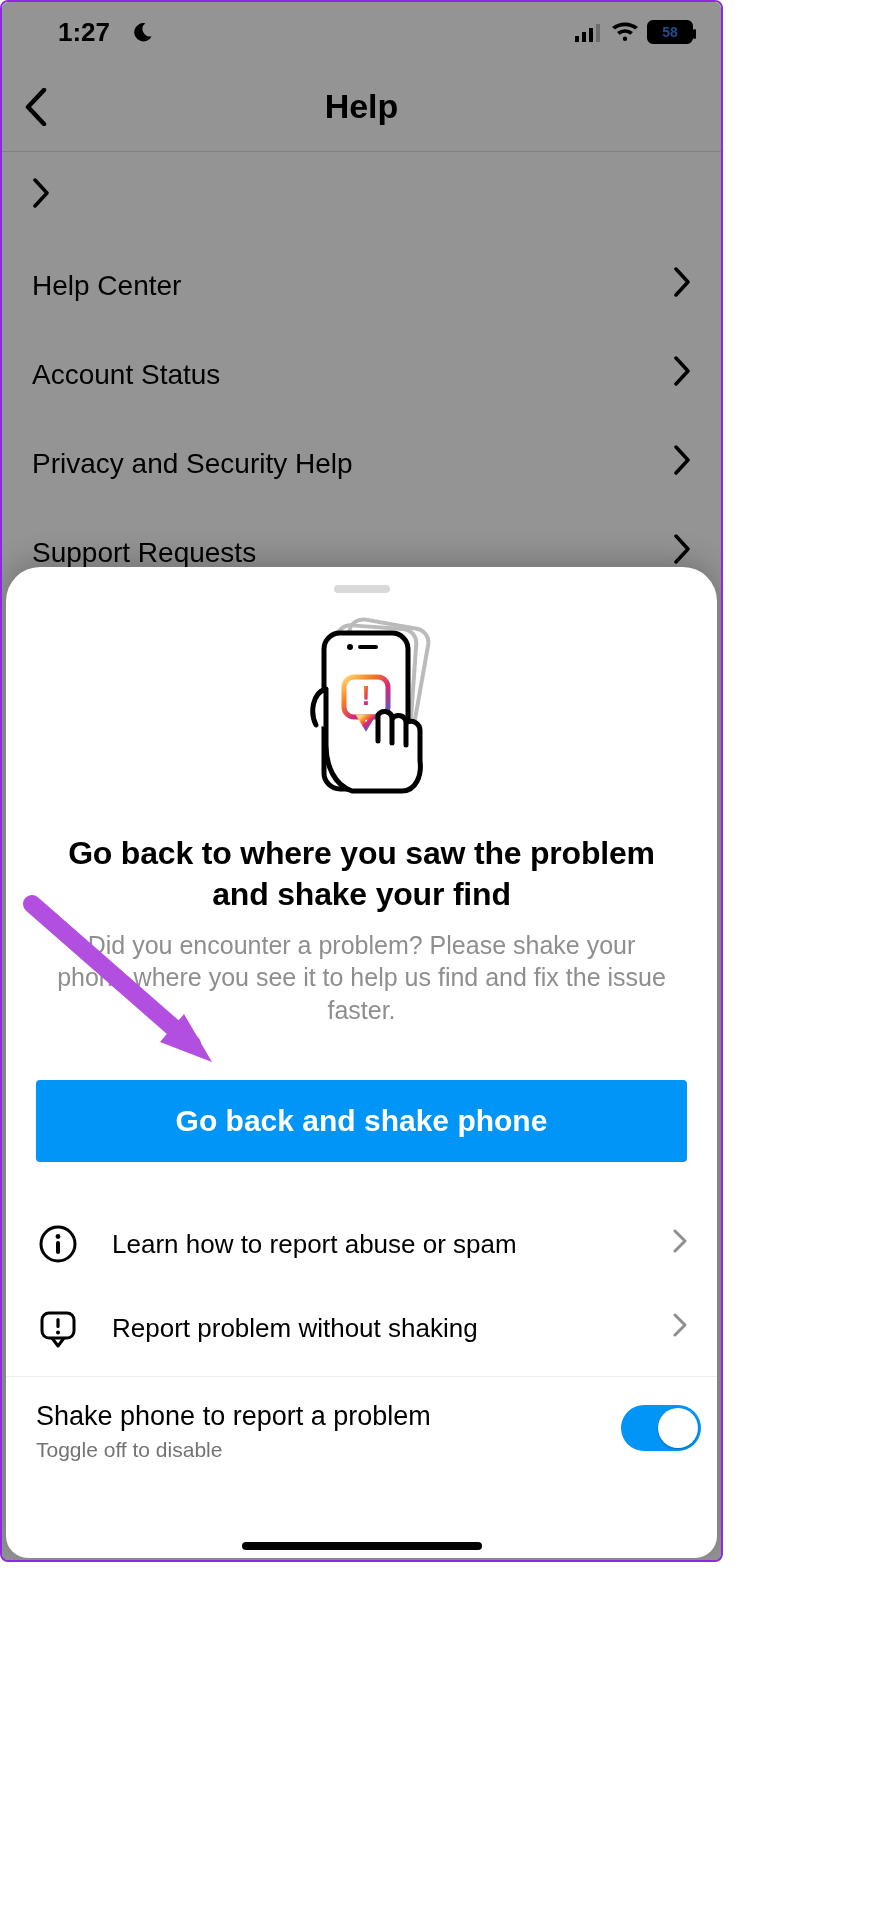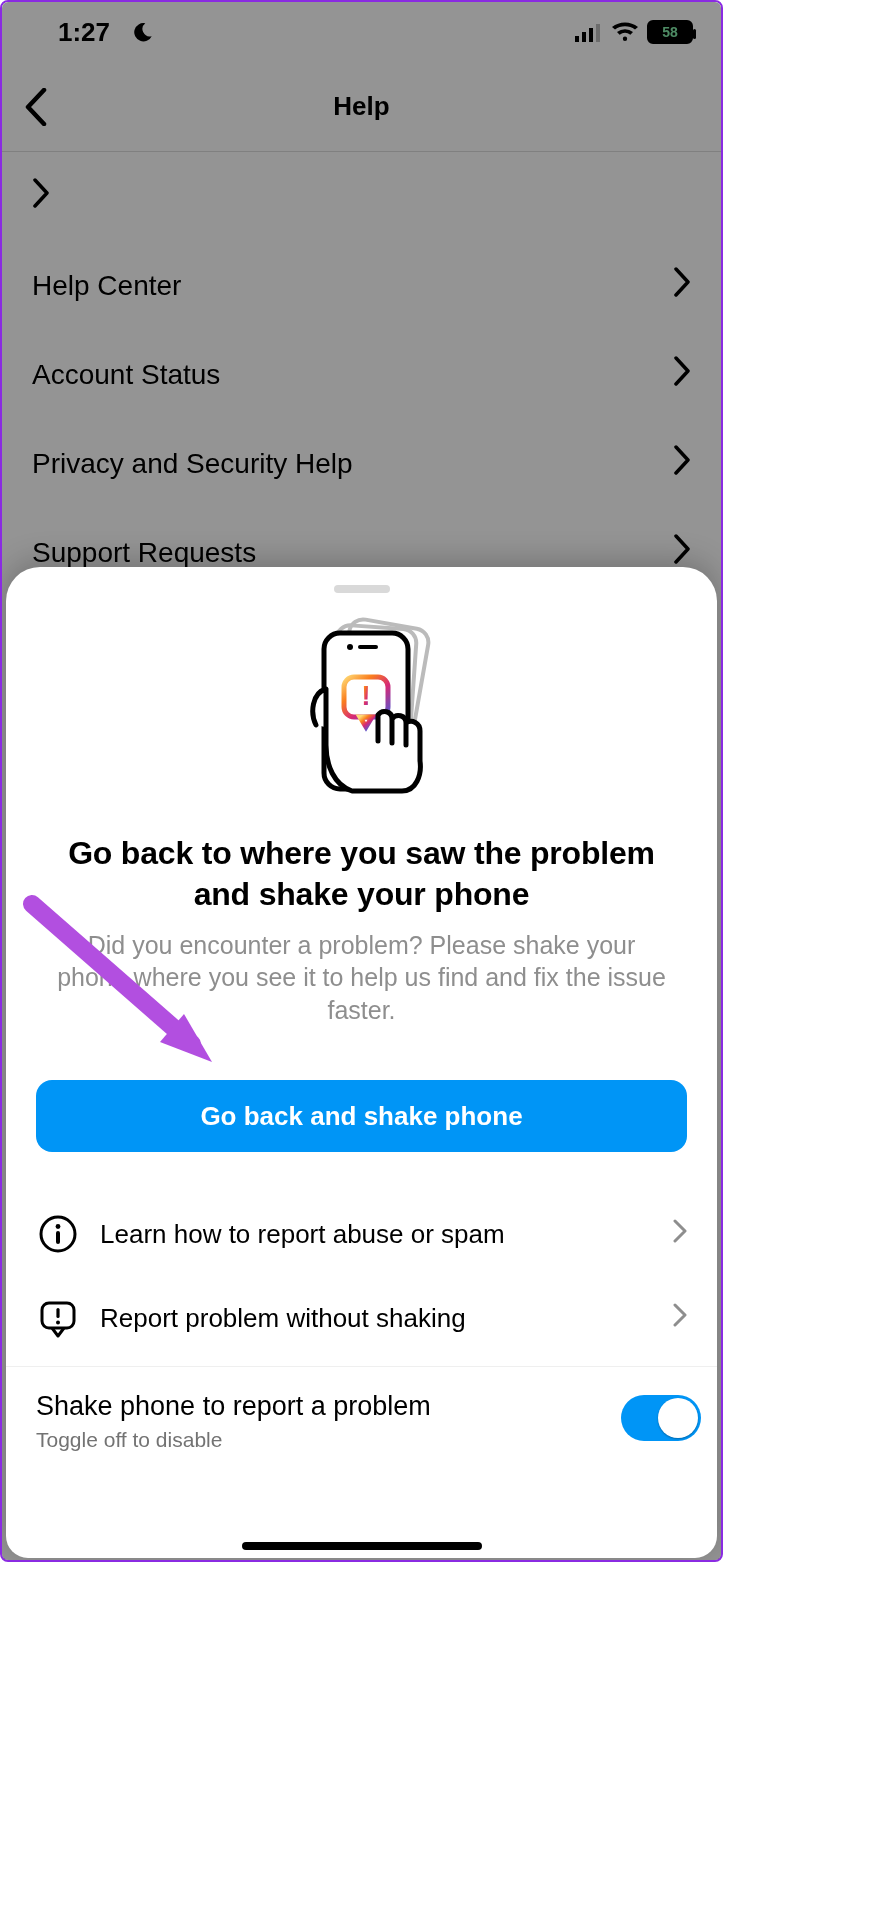--- a/index.html
+++ b/index.html
@@ -33,37 +33,37 @@
     justify-content: space-between;
     padding: 0 28px 0 56px;
     background: #fff;
   }
   .status-left { display: flex; align-items: center; gap: 22px; font-size: 26px; font-weight: 700; }
   .status-right { display: flex; align-items: center; gap: 8px; }
   .moon { width:22px; height:22px; }
   .battery-pill {
     width: 46px; height: 24px; border: 2px solid #000; border-radius: 6px;
     display:flex; align-items:center; justify-content:center; font-size:14px; font-weight:700;
-    position:relative; background:#000; color:#86efac;
+    position:relative; background:#000; color:#3b82f6;
   }
   .battery-pill::after {
     content:""; position:absolute; right:-5px; top:7px; width:3px; height:10px; background:#000; border-radius:2px;
   }
   
   .nav-header {
     height: 90px;
     display:flex;
     align-items:center;
     justify-content:center;
     position:relative;
     border-bottom: 1px solid #ddd;
     background:#fff;
   }
   .nav-back { position:absolute; left:14px; top:50%; transform:translateY(-50%); width:40px; height:40px; display:flex; align-items:center; justify-content:center;}
-  .nav-title { font-size: 26px; font-weight:700; }
+  .nav-title { font-size: 34px; font-weight:700; }
   
   .menu-list { background:#fff; }
   .menu-item {
     display:flex; align-items:center; justify-content:space-between;
     padding: 26px 30px 26px 30px;
     font-size: 28px; font-weight: 500;
   }
   .menu-item .chev { flex-shrink:0; }
   
   .sheet {
@@ -88,30 +88,30 @@
     padding: 0 42px; line-height:1.28; letter-spacing:-0.2px;
   }
   .sheet-sub {
     font-size: 25px; color:#8e8e8e; text-align:center; padding: 14px 46px 0 46px; line-height:1.3;
   }
   .primary-btn {
     margin: 54px 30px 0 30px;
     background:#0095f6;
     color:#fff;
     border:none;
-    border-radius: 16px;
-    height: 72px;
-    font-size: 26px;
+    border-radius: 4px;
+    height: 82px;
+    font-size: 30px;
     font-weight: 700;
     display:flex; align-items:center; justify-content:center;
     cursor:pointer;
   }
   .sheet-list { margin-top: 40px; }
   .sheet-row {
-    display:flex; align-items:center; gap:20px;
+    display:flex; align-items:center; gap:32px;
     padding: 20px 30px;
     font-size: 26px; font-weight:500;
   }
   .sheet-row .row-icon { width:44px; height:44px; flex-shrink:0; display:flex; align-items:center; justify-content:center; }
   .sheet-row .row-label { flex:1; }
   .sheet-row .chev-sm { flex-shrink:0; color:#8e8e8e; }
   .divider { height:1px; background:#efefef; margin-top: 6px; }
   .toggle-row {
     padding: 24px 16px 8px 30px;
     display:flex; align-items:flex-start; justify-content:space-between; gap: 16px;
@@ -233,21 +233,21 @@
           </linearGradient>
         </defs>
         <rect x="72" y="62" width="44" height="40" rx="10" fill="none" stroke="url(#iggrad)" stroke-width="5"></rect>
         <path d="M88 102 L94 112 L100 102 Z" fill="none" stroke="url(#iggrad)" stroke-width="5"></path>
         <text x="94" y="90" font-size="28" font-weight="900" text-anchor="middle" fill="url(#iggrad)">!</text>
 
         <path d="M44 110 C38 98 40 78 54 74 L54 130 C54 150 62 170 80 176 L130 176 C144 176 150 160 148 146 L148 116 C148 108 140 104 134 108 L134 130 M134 108 C134 100 124 98 120 104 L120 128 M120 104 C120 96 110 94 106 100 L106 126" fill="#fff" stroke="#000" stroke-width="5" stroke-linecap="round" stroke-linejoin="round"></path>
       </svg>
     </div>
 
-    <div class="sheet-heading">Go back to where you saw the problem and shake your phone</div>
+    <div class="sheet-heading">Go back to where you saw the problem and shake your find</div>
     <div class="sheet-sub">Did you encounter a problem? Please shake your phone where you see it to help us find and fix the issue faster.</div>
 
     <button class="primary-btn">Go back and shake phone</button>
 
     <div class="sheet-list">
       <div class="sheet-row">
         <span class="row-icon">
           <svg width="40" height="40" viewBox="0 0 40 40">
               <circle cx="20" cy="20" r="17" fill="none" stroke="#000" stroke-width="3"></circle>
               <circle cx="20" cy="12.5" r="2.4" fill="#000"></circle>

